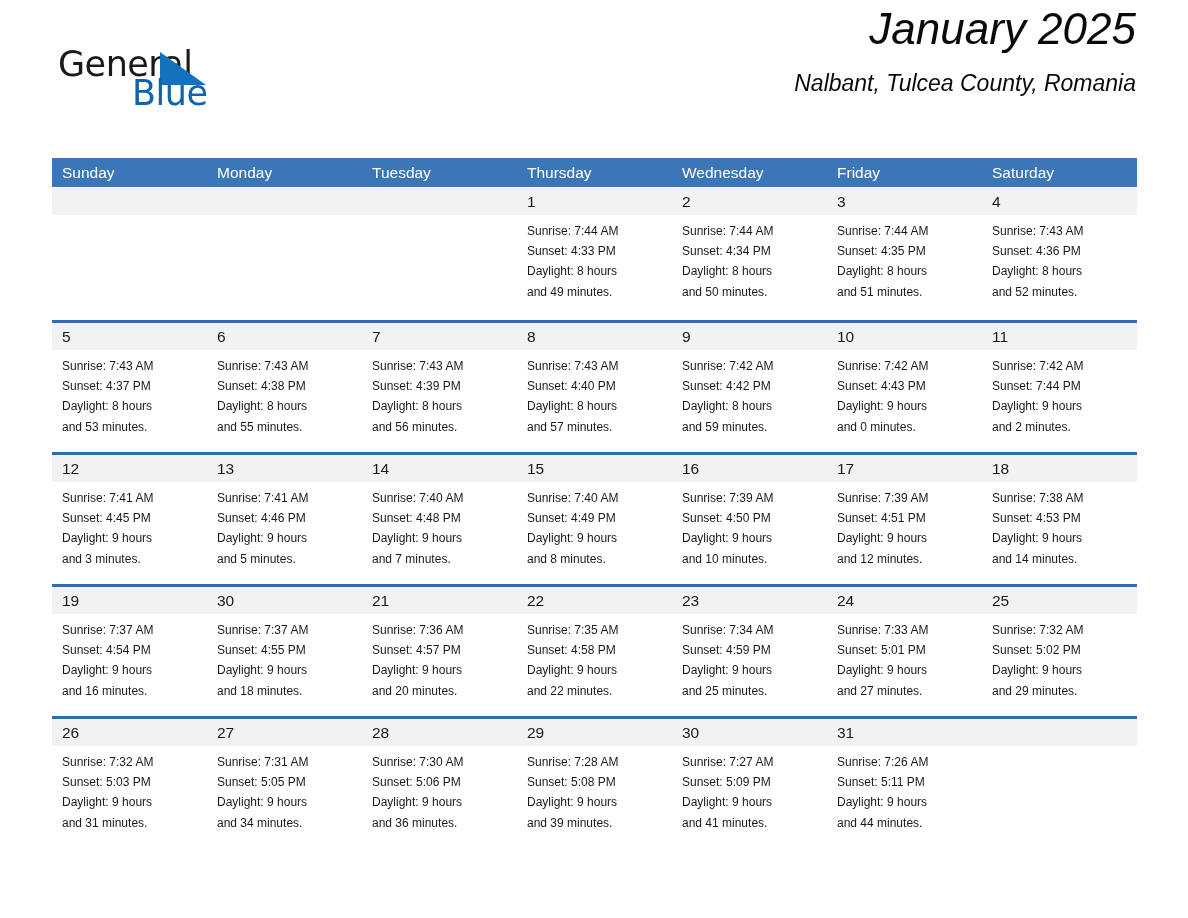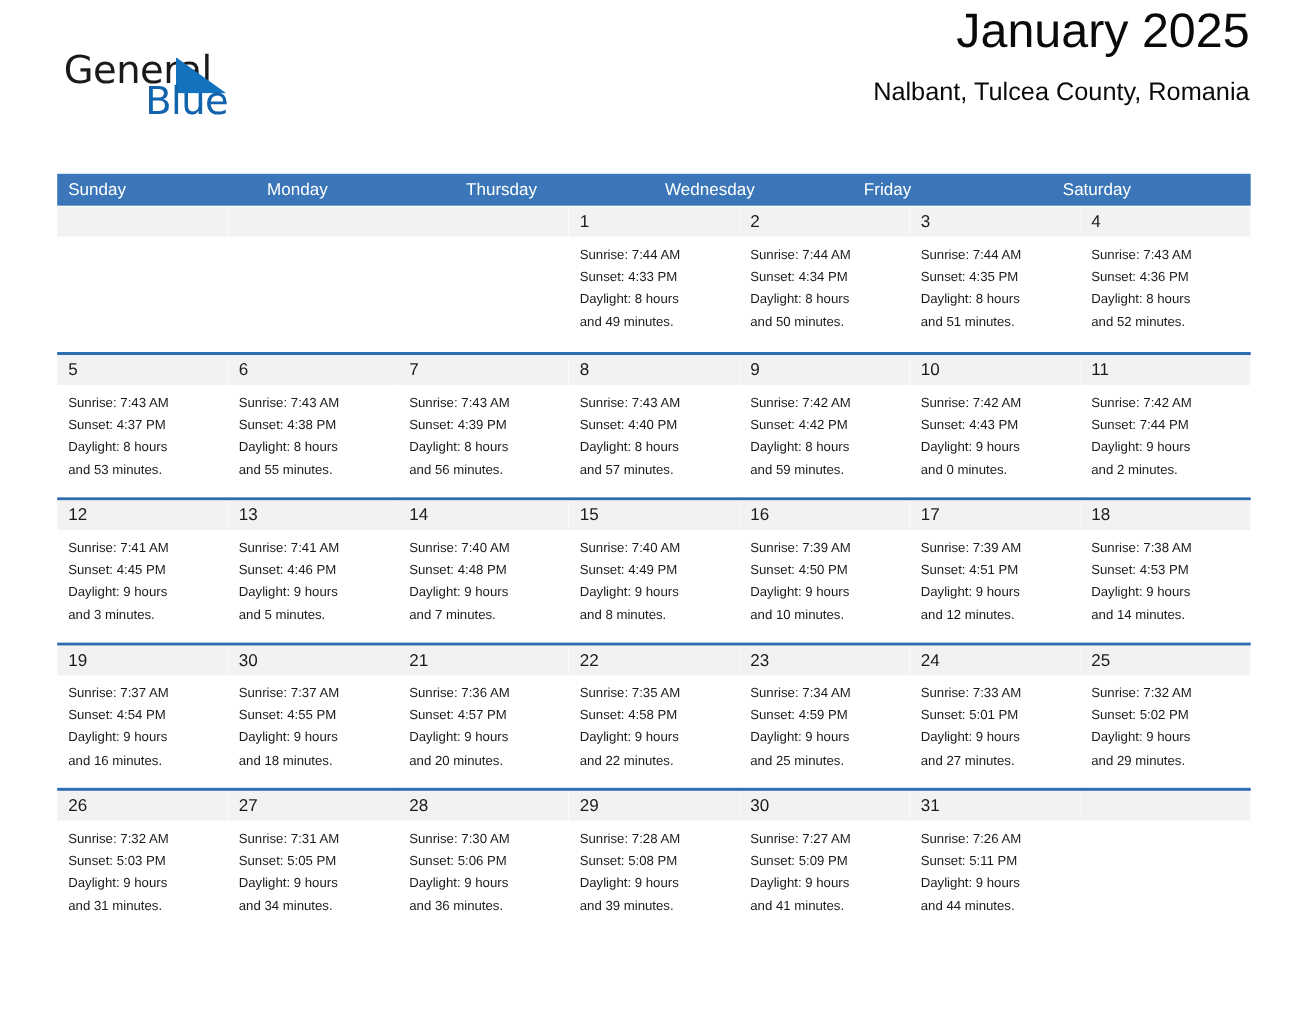--- a/index.html
+++ b/index.html
@@ -66,20 +66,21 @@
     height: 33px;
     background: #1272bd;
     clip-path: polygon(0 0, 100% 100%, 0 100%);
   }
 
   .title-block {
     position: absolute;
     right: 0;
     top: 0;
     text-align: right;
+    font-style: italic;
   }
   .month-title {
     font-size: 44px;
     line-height: 58px;
     font-weight: 400;
     color: #0a0a0a;
     letter-spacing: 0px;
     white-space: nowrap;
   }
   .location-title {
@@ -177,20 +178,21 @@
       <div class="location-title">Nalbant, Tulcea County, Romania</div>
     </div>
 
   </div>
 
   <div class="calendar">
 
     <div class="weekday-row">
       <div class="weekday-cell">Sunday</div>
       <div class="weekday-cell">Monday</div>
+      <div class="weekday-cell">Tuesday</div>
       <div class="weekday-cell">Thursday</div>
       <div class="weekday-cell">Wednesday</div>
       <div class="weekday-cell">Friday</div>
       <div class="weekday-cell">Saturday</div>
     </div>
 
     <div id="weeks-container">
         <div class="week-row">
           <div class="day-cell empty">
             <div class="day-number-band"><span class="day-number"></span></div>

